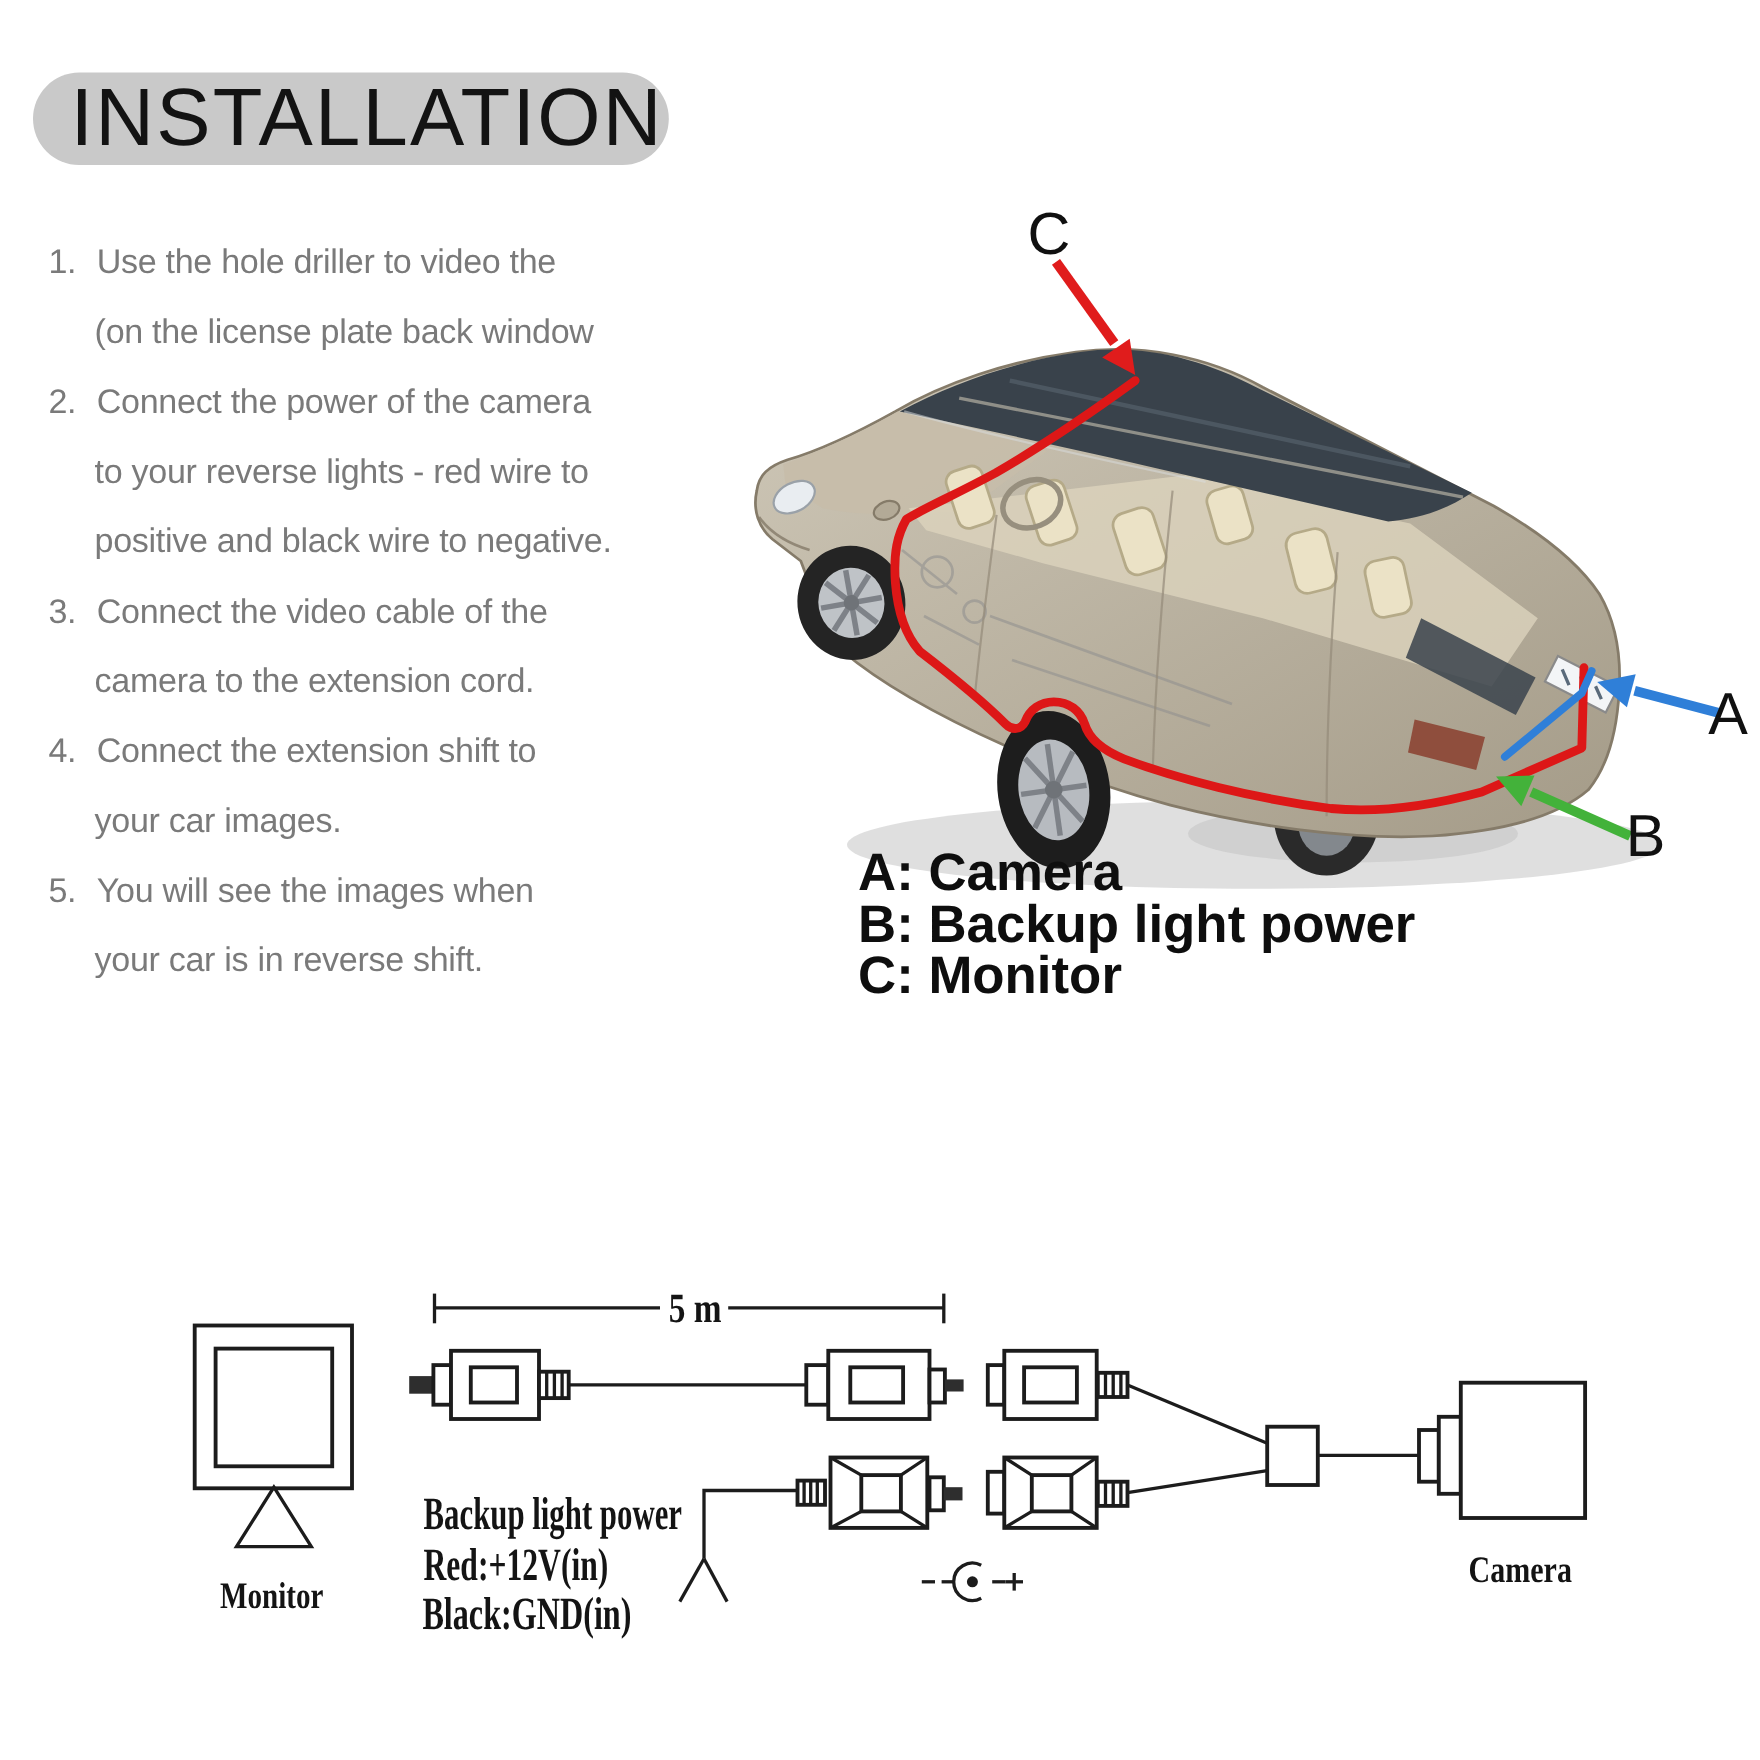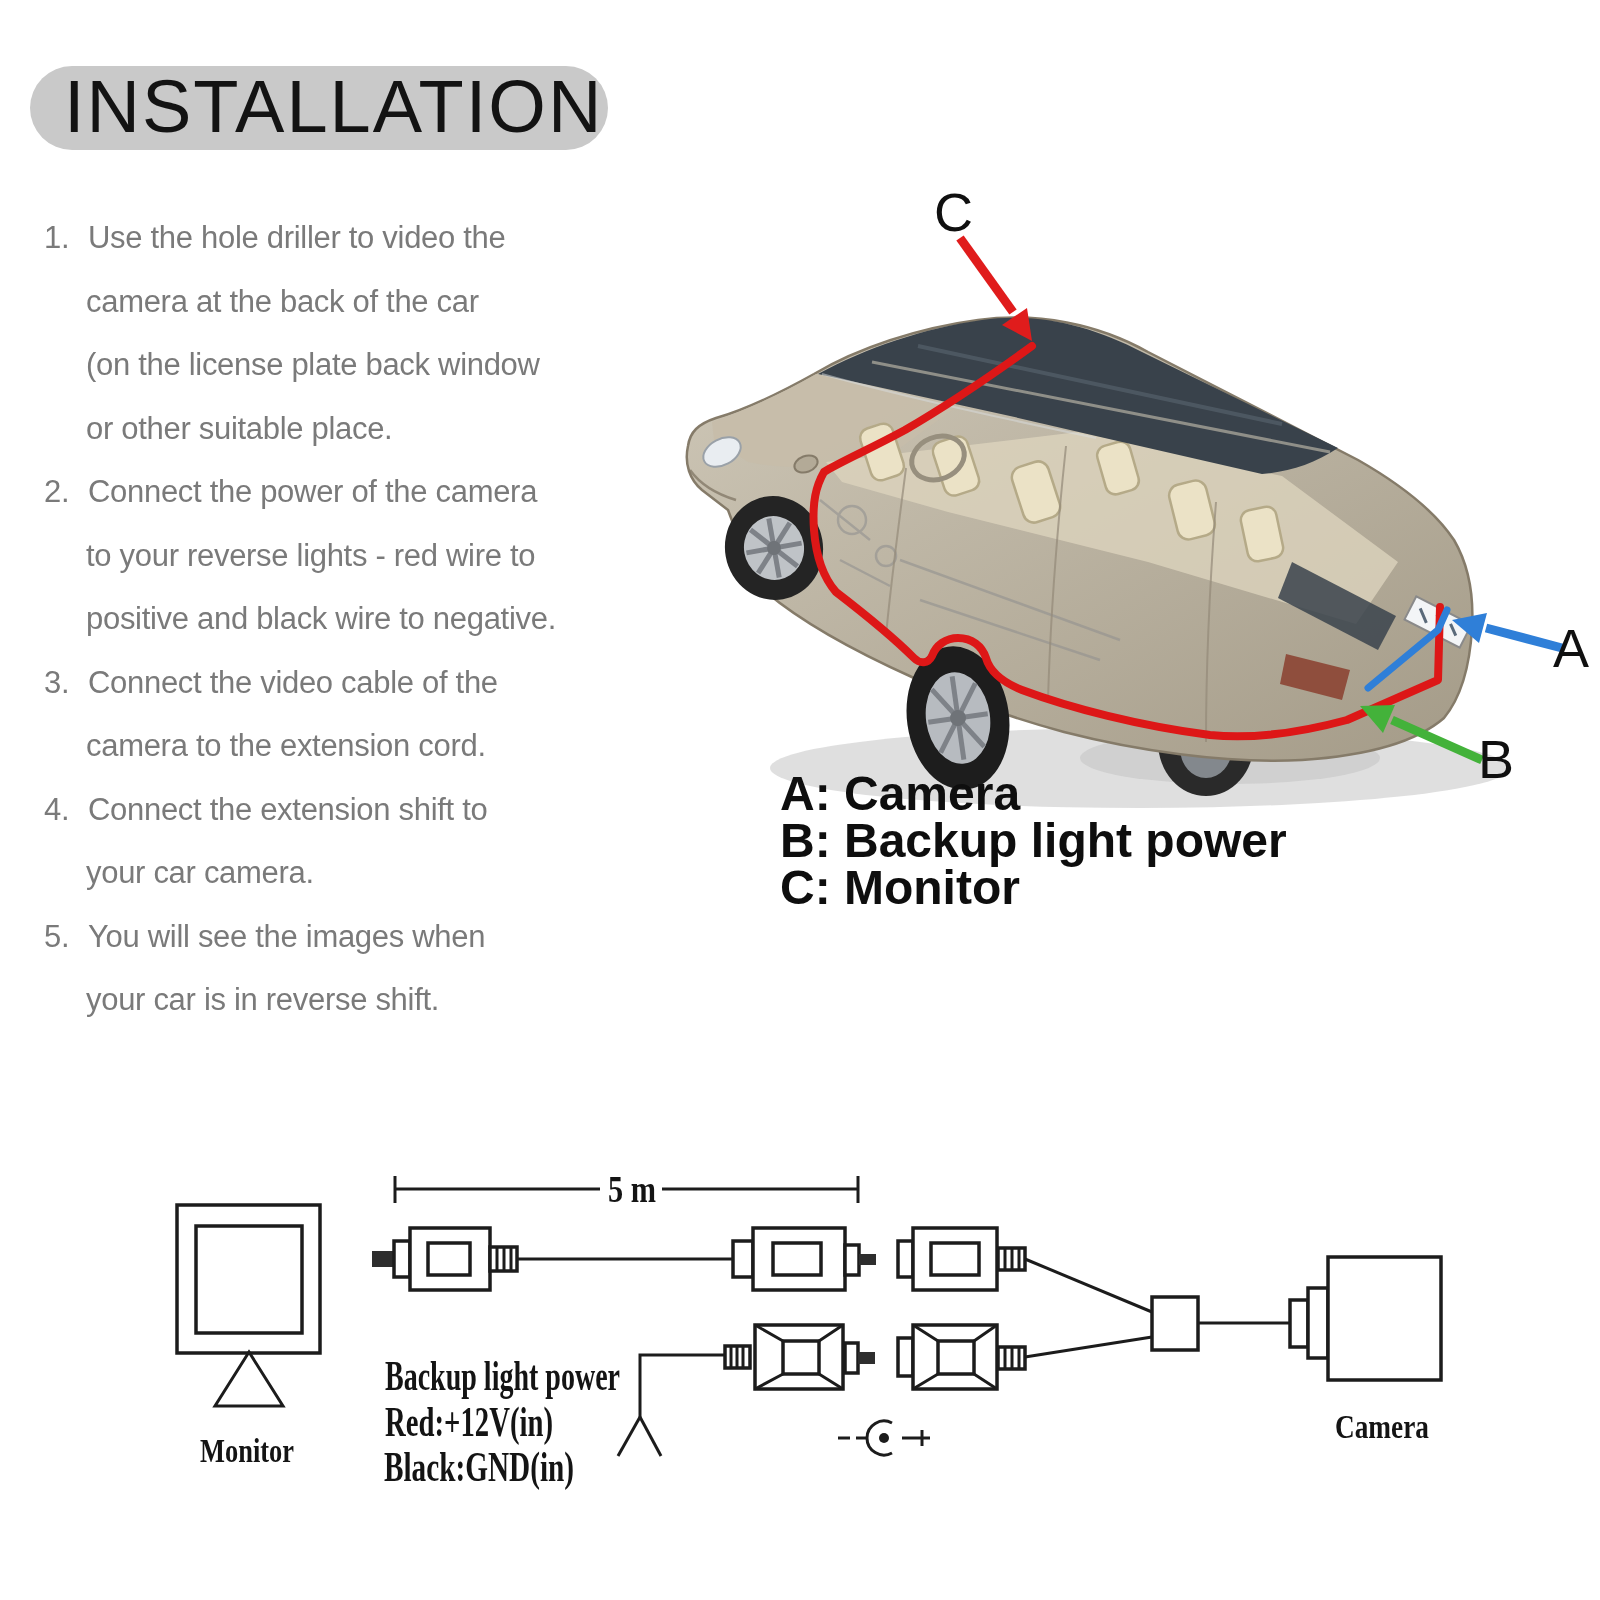--- a/index.html
+++ b/index.html
@@ -34,30 +34,28 @@
 </head>
 <body>
 
 <div id="screen">
 
   <div class="title-pill"></div>
   <div class="title-text">INSTALLATION</div>
 
   <div class="steps">
     <div><span class="num">1.</span><span>Use the hole driller to video the</span></div>
-    <div class="cont">camera at the back of the car</div>
     <div class="cont">(on the license plate back window</div>
-    <div class="cont">or other suitable place.</div>
     <div><span class="num">2.</span><span>Connect the power of the camera</span></div>
     <div class="cont">to your reverse lights - red wire to</div>
     <div class="cont">positive and black wire to negative.</div>
     <div><span class="num">3.</span><span>Connect the video cable of the</span></div>
     <div class="cont">camera to the extension cord.</div>
     <div><span class="num">4.</span><span>Connect the extension shift to</span></div>
-    <div class="cont">your car camera.</div>
+    <div class="cont">your car images.</div>
     <div><span class="num">5.</span><span>You will see the images when</span></div>
     <div class="cont">your car is in reverse shift.</div>
   </div>
 
   <svg class="car-svg" width="960" height="640" viewBox="640 180 960 640">
     <defs>
       <linearGradient id="bodyg" x1="0" y1="0" x2="1" y2="1">
         <stop offset="0" stop-color="#cfc8b8"></stop>
         <stop offset="1" stop-color="#a49b88"></stop>
       </linearGradient>

